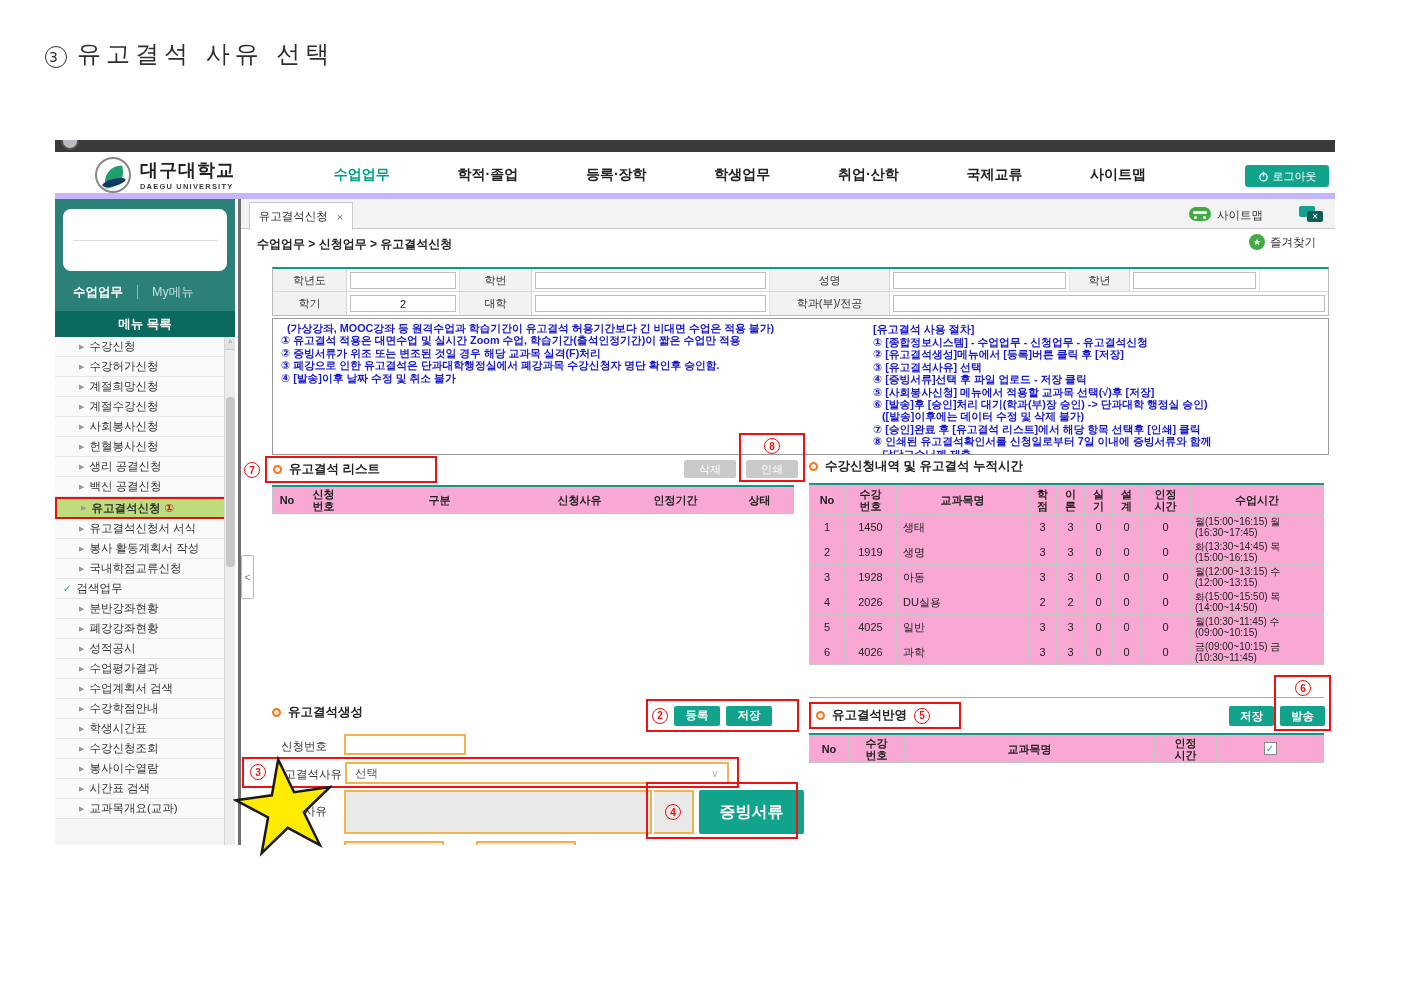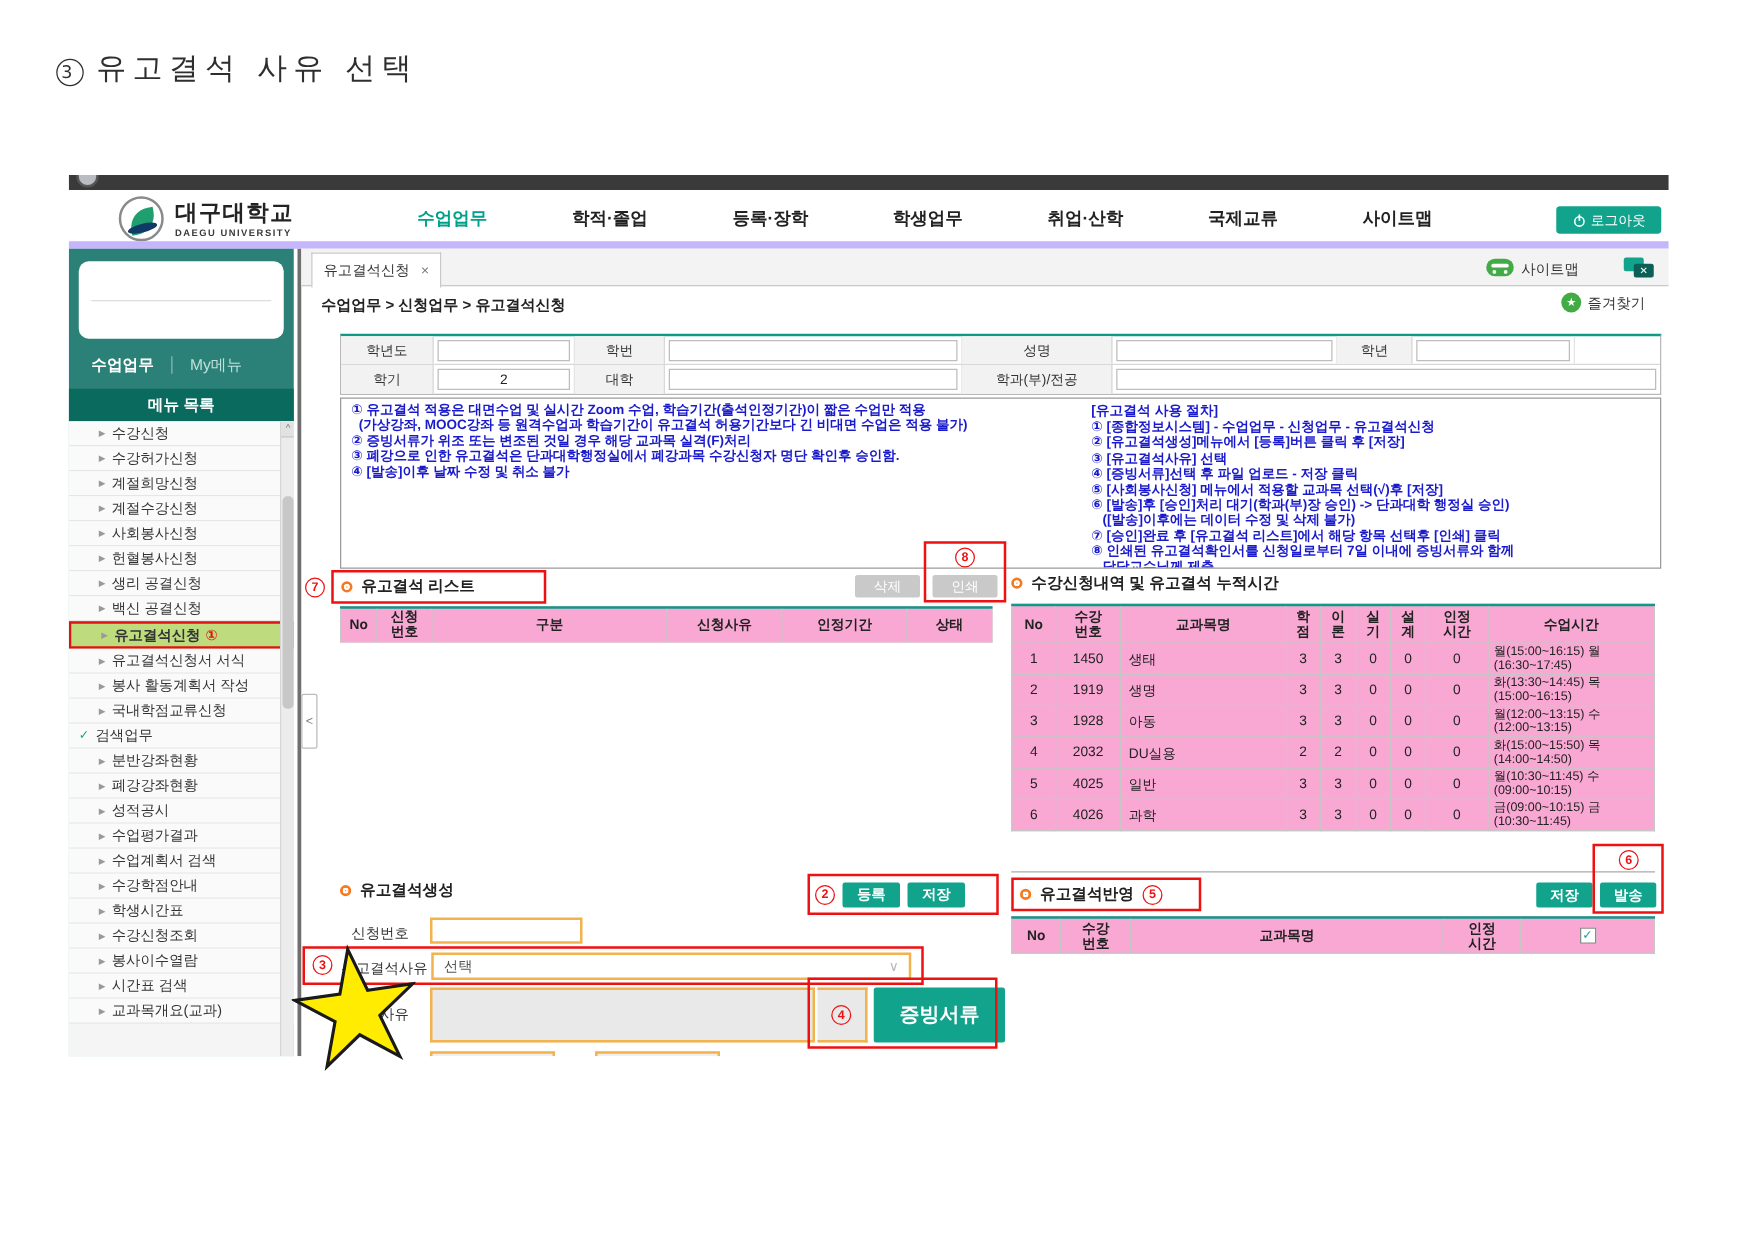--- a/index.html
+++ b/index.html
@@ -365,22 +365,22 @@
         <div class="fcell" style="flex:1">
             <div class="finput"></div>
           </div>
       </div>
     </div>
 
     <div class="abs notice">
       <div class="ncol ncol-l">
         <div>
 
-        <div class="nline">① 유고결석 적용은 대면수업 및 실시간 Zoom 수업, 학습기간(출석인정기간)이 짧은 수업만 적용</div>
-            <div class="nline">  (가상강좌, MOOC강좌 등 원격수업과 학습기간이 유고결석 허용기간보다 긴 비대면 수업은 적용 불가)</div>
+        <div class="nline">  (가상강좌, MOOC강좌 등 원격수업과 학습기간이 유고결석 허용기간보다 긴 비대면 수업은 적용 불가)</div>
+            <div class="nline">① 유고결석 적용은 대면수업 및 실시간 Zoom 수업, 학습기간(출석인정기간)이 짧은 수업만 적용</div>
             <div class="nline">② 증빙서류가 위조 또는 변조된 것일 경우 해당 교과목 실격(F)처리</div>
             <div class="nline">③ 폐강으로 인한 유고결석은 단과대학행정실에서 폐강과목 수강신청자 명단 확인후 승인함.</div>
             <div class="nline">④ [발송]이후 날짜 수정 및 취소 불가</div>
           </div>
       </div>
       <div class="ncol ncol-r">
         <div class="ntitle">[유고결석 사용 절차]</div>
         <div>
 
         <div class="nline">① [종합정보시스템] - 수업업무 - 신청업무 - 유고결석신청</div>
@@ -474,21 +474,21 @@
             <div class="td c3 er">3</div>
             <div class="td c4 er">3</div>
             <div class="td c5 er">0</div>
             <div class="td c6 er">0</div>
             <div class="td c7 er">0</div>
             <div class="td c8 er small">월(12:00~13:15) 수(12:00~13:15)</div>
           </div>
 
           <div class="trow">
             <div class="td c0 er">4</div>
-            <div class="td c1 er">2032</div>
+            <div class="td c1 er">2026</div>
             <div class="td c2 er left">DU실용</div>
             <div class="td c3 er">2</div>
             <div class="td c4 er">2</div>
             <div class="td c5 er">0</div>
             <div class="td c6 er">0</div>
             <div class="td c7 er">0</div>
             <div class="td c8 er small">화(15:00~15:50) 목(14:00~14:50)</div>
           </div>
 
           <div class="trow">

